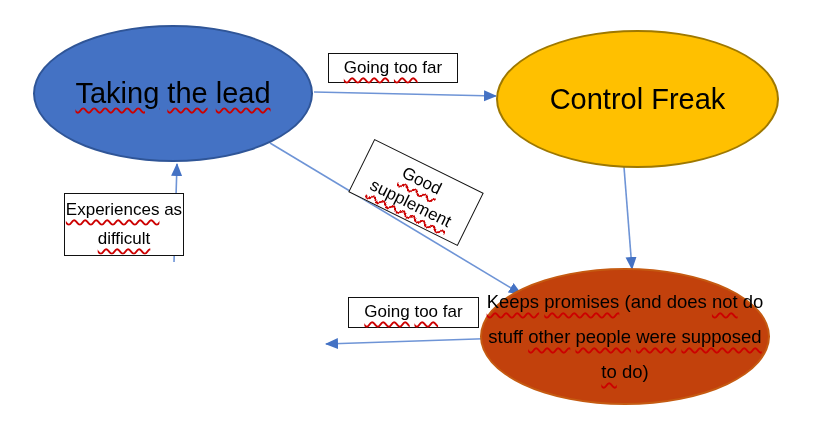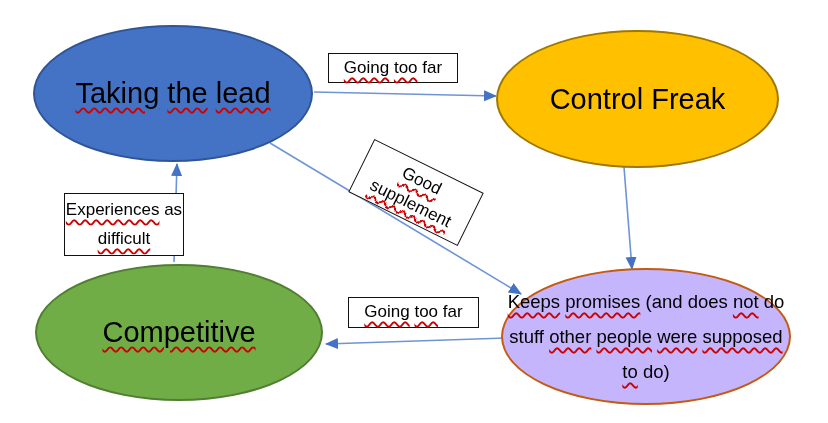--- a/index.html
+++ b/index.html
@@ -49,25 +49,22 @@
   </svg>
 
   <div class="node" style="left: 33px; top: 25px; width: 280px; height: 137px; border-width: 2px; background: rgb(68, 114, 196); border-color: rgb(47, 85, 151); color: rgb(0, 0, 0);">
     <div class="node-text title"><span class="sq">Taking</span> <span class="sq">the</span> <span class="sq">lead</span></div>
   </div>
 
   <div class="node" style="left: 496px; top: 30px; width: 283px; height: 138px; background: rgb(255, 192, 0); border-color: rgb(158, 120, 0); color: #000000;">
     <div class="node-text title"><span>Control</span> <span>Freak</span></div>
   </div>
 
-  <div class="node" style="left: 35px; top: 264px; width: 288px; height: 137px; background: rgb(112, 173, 71); border-color: rgb(80, 126, 50); color: rgb(0, 0, 0);">
-    <div class="node-text title"><span class="sq">Competitive</span></div>
-  </div>
 
-  <div class="node" style="left: 501px; top: 268px; width: 290px; height: 137px; background: #c4b5fd; border-color: rgb(197, 90, 17); color: rgb(0, 0, 0);">
+  <div class="node" style="left: 480px; top: 268px; width: 290px; height: 137px; background: #c2410c; border-color: rgb(197, 90, 17); color: rgb(0, 0, 0);">
     <div class="node-text small"><span class="sq">Keeps</span> <span class="sq">promises</span> <span>(and</span> <span>does</span> <span class="sq">not</span> <span>do</span> <span>stuff</span> <span class="sq">other</span> <span class="sq">people</span> <span class="sq">were</span> <span class="sq">supposed</span> <span class="sq">to</span> <span>do)</span></div>
   </div>
 
   <div class="labelbox" style="left:328px;top:53px;width:130px;height:30px;">
     <div><span class="sq">Going</span> <span class="sq">too</span> <span>far</span></div>
   </div>
 
   <div class="labelbox rot" style="left:355px;top:163px;width:122px;height:59px;">
     <div><span class="sq">Good</span> <span class="sq">supplement</span></div>
   </div>

